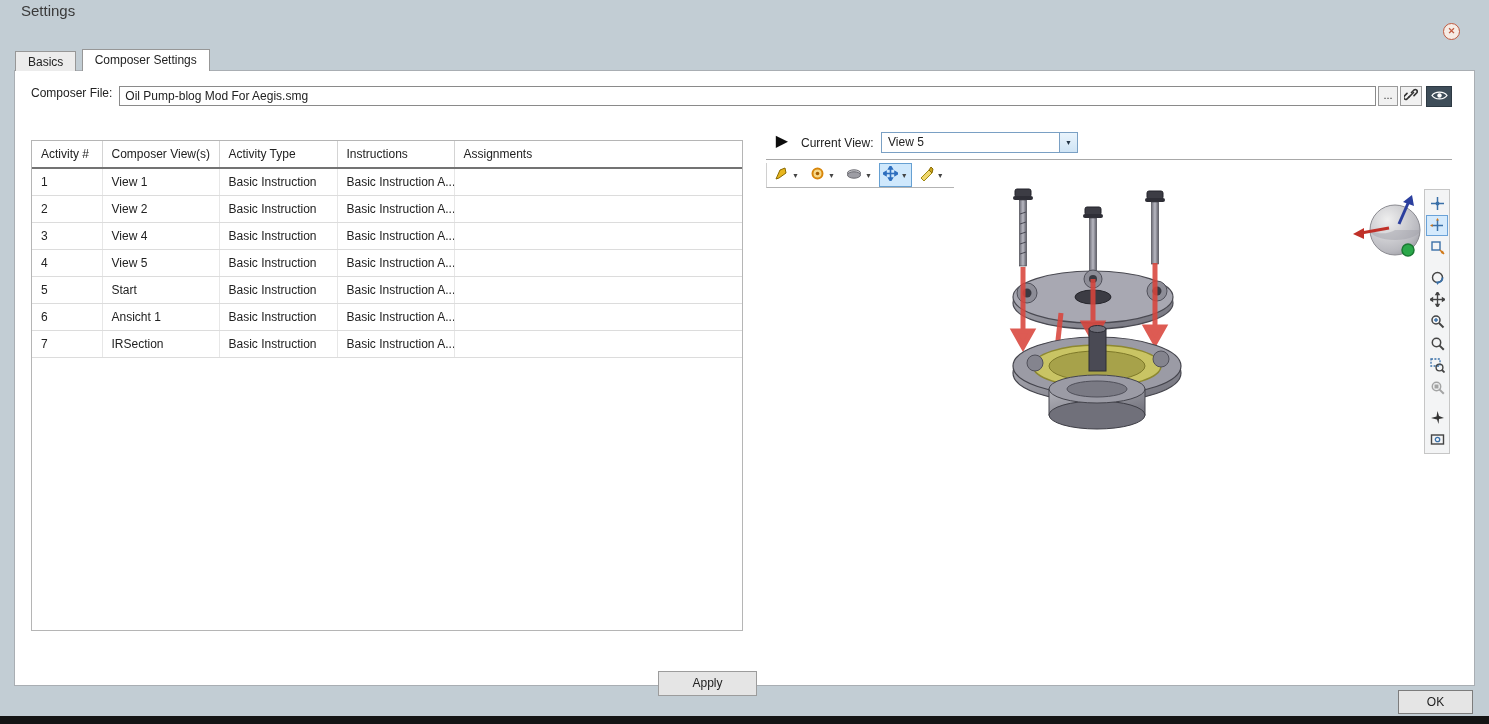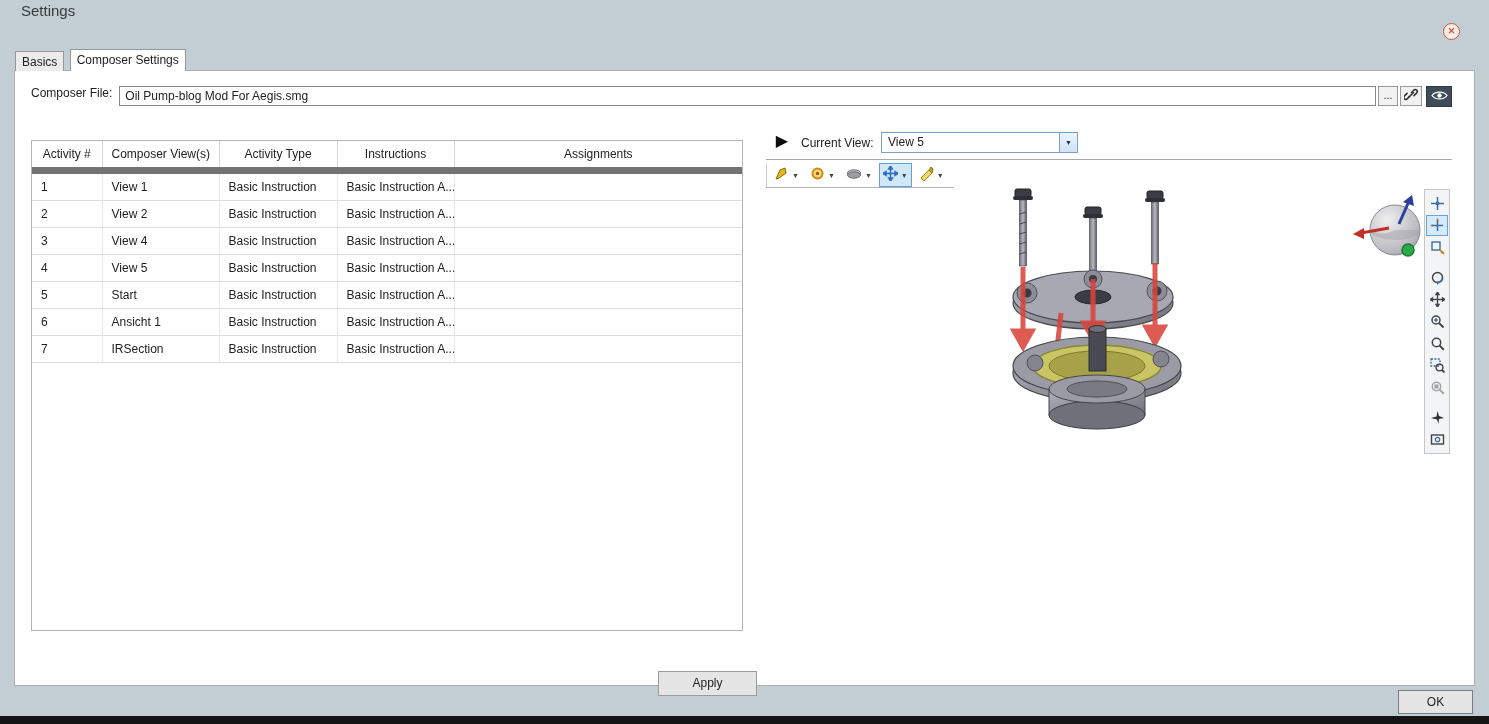--- a/index.html
+++ b/index.html
@@ -16,21 +16,21 @@
   .title { position:absolute; left:21px; top:2px; font-size:15px; color:#3a3a3a; }
   .close-btn {
     position:absolute; right:29px; top:23px; width:17px; height:17px; border-radius:50%;
     background:#f6ece5; border:1px solid #c05a40; color:#c05a40;
     font-size:9px; line-height:15px; text-align:center; font-weight:bold;
   }
 
   
   .tabs { position:absolute; left:15px; top:49px; height:22px; z-index:5; }
   .tab {
-    display:inline-block; height:20px; padding:3px 6px 0; margin-right:2px;
+    display:inline-block; height:20px; padding:3px 12px 0; margin-right:2px;
     font-size:12px; background:#ececec; border:1px solid #979797; border-bottom:none;
     vertical-align:bottom; color:#222;
   }
   .tab.active { background:#fff; height:22px; position:relative; z-index:6; }
 
   
   .content {
     position:absolute; left:14px; top:70px; width:1461px; height:616px;
     background:#fff; border:1px solid #a9aeb3;
   }
@@ -73,22 +73,22 @@
   }
 
   
   .table-wrap {
     position:absolute; left:16px; top:69px; width:712px; height:491px;
     border:1px solid #b5b5b5; background:#fff; overflow:hidden;
   }
   table { width:100%; border-collapse:collapse; table-layout:fixed; font-size:12px; }
   col.c0{width:70px;} col.c1{width:117px;} col.c2{width:118px;} col.c3{width:117px;}
   th {
-    font-weight:400; text-align:center; padding:6px 9px; color:#222;
-    border-bottom:7px solid #737373; border-right:1px solid #d4d4d4;
+    font-weight:400; text-align:left; padding:6px 9px; color:#222;
+    border-bottom:2px solid #737373; border-right:1px solid #d4d4d4;
     white-space:nowrap; overflow:hidden;
   }
   th:last-child { border-right:none; }
   td {
     padding:6px 9px; color:#222; border-bottom:1px solid #dcdcdc;
     border-right:1px solid #e7e7e7; white-space:nowrap; overflow:hidden;
   }
   td:last-child { border-right:none; }
 
   

